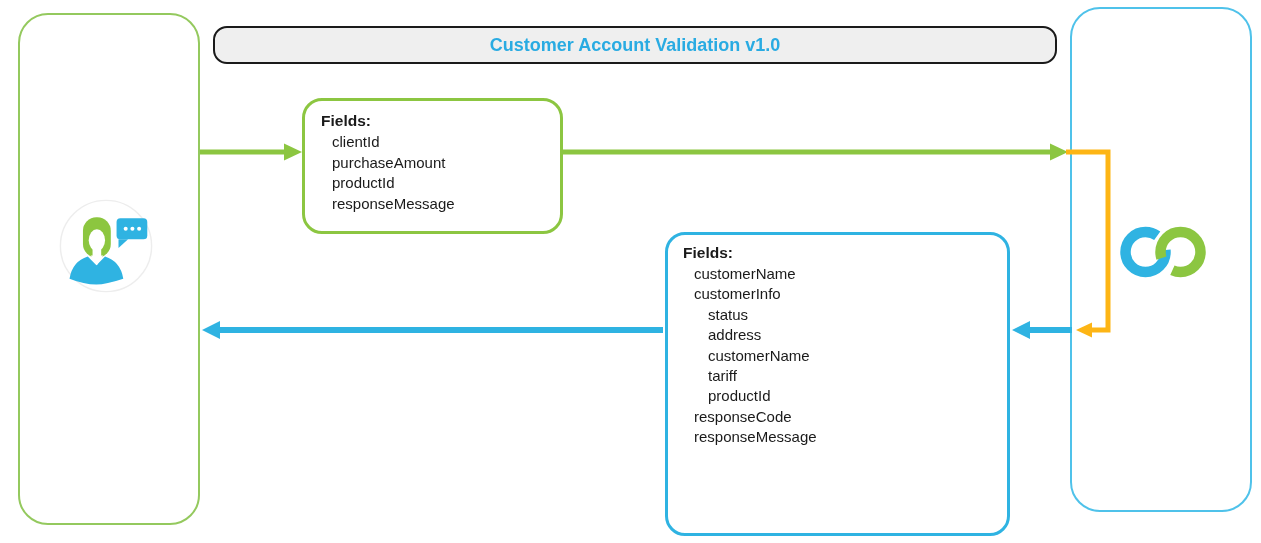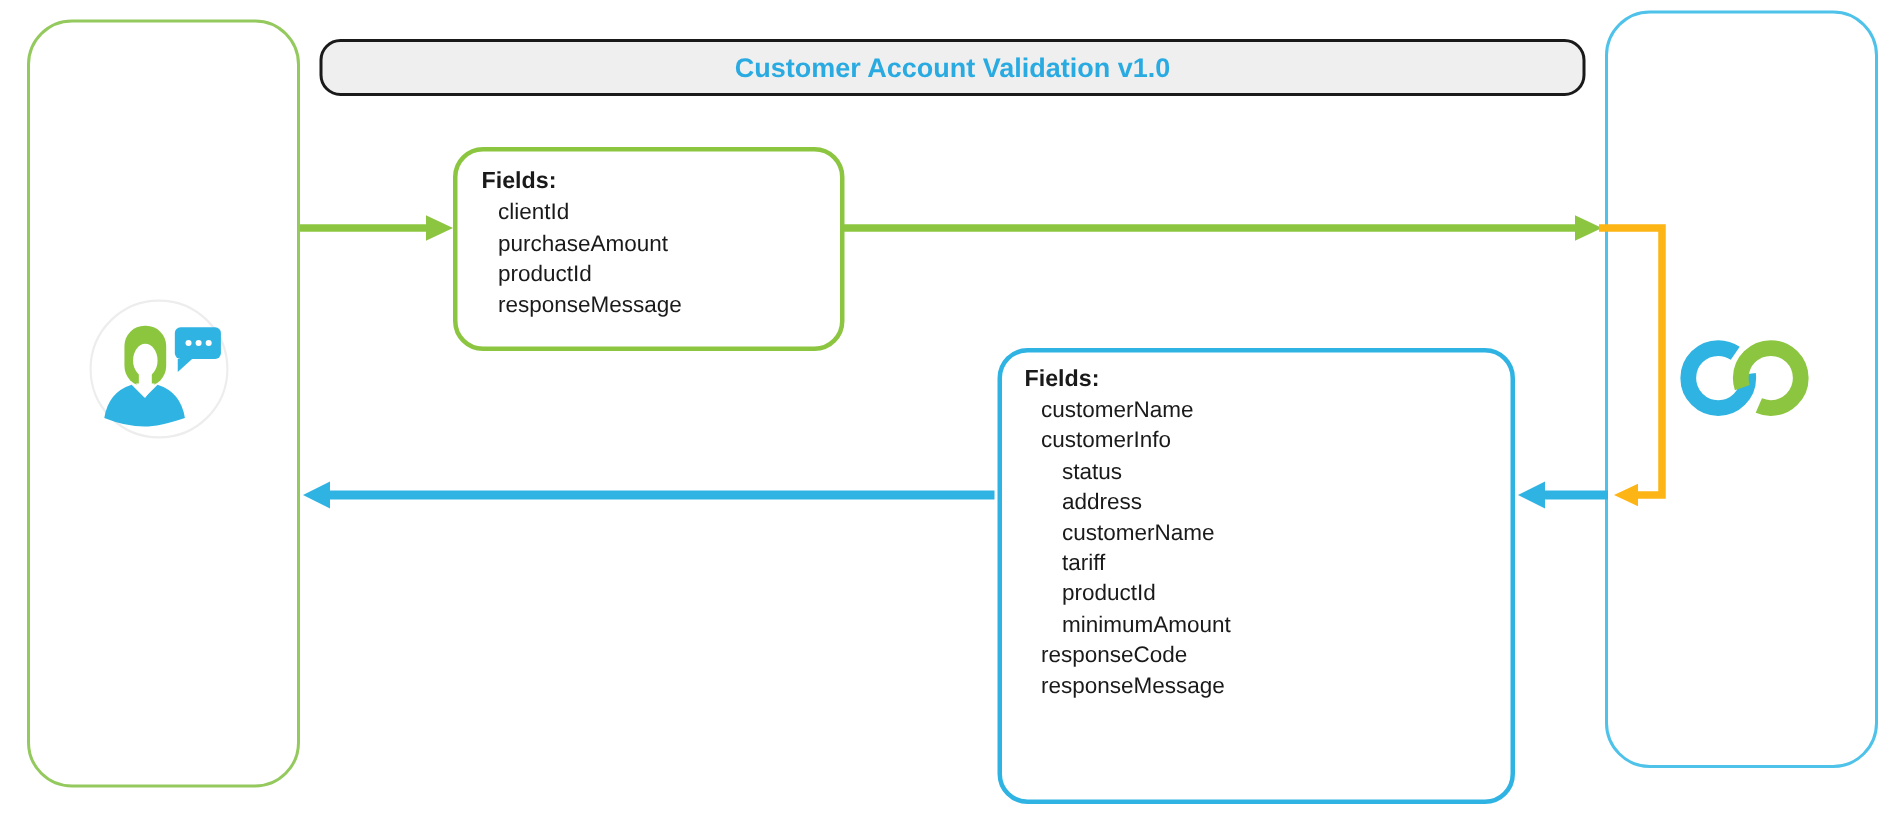--- a/index.html
+++ b/index.html
@@ -64,21 +64,20 @@
   <div class="fields-box box-response">
     <div class="box-title">Fields:</div>
     <div>
         <div class="field-item indent-1">customerName</div>
         <div class="field-item indent-1">customerInfo</div>
         <div class="field-item indent-2">status</div>
         <div class="field-item indent-2">address</div>
         <div class="field-item indent-2">customerName</div>
         <div class="field-item indent-2">tariff</div>
         <div class="field-item indent-2">productId</div>
-        <div class="field-item indent-2">minimumAmount</div>
         <div class="field-item indent-1">responseCode</div>
         <div class="field-item indent-1">responseMessage</div>
       </div>
   </div>
 
   <svg class="arrows-svg" style="left:0; top:0;" width="1261" height="543" viewBox="0 0 1261 543">
 
     <line x1="200" y1="152" x2="286" y2="152" stroke-width="5" style="stroke:var(--green)"></line>
     <polygon points="302,152 284,143.5 284,160.5" style="fill:var(--green)"></polygon>
 

